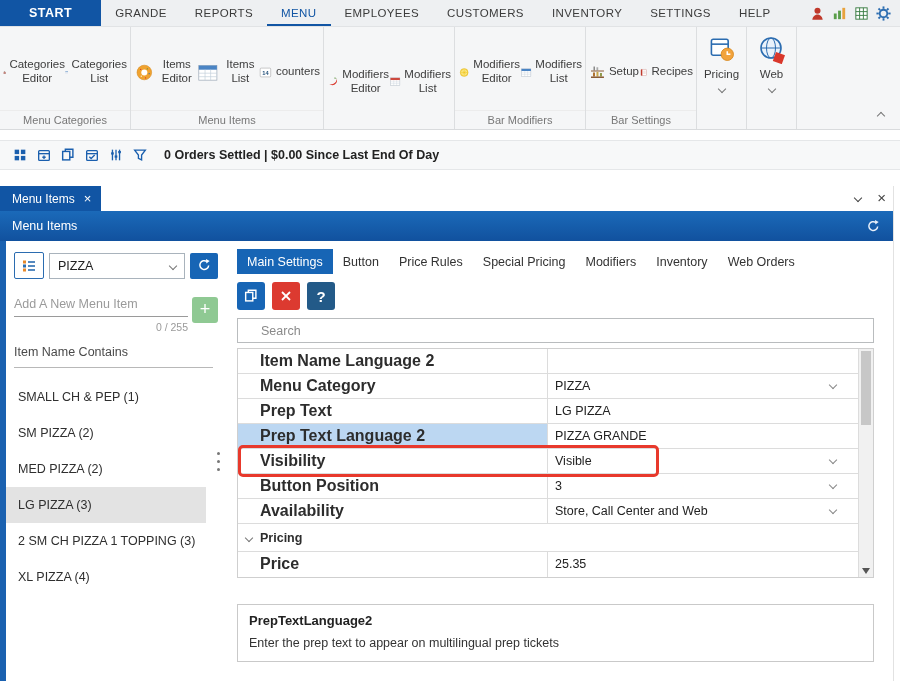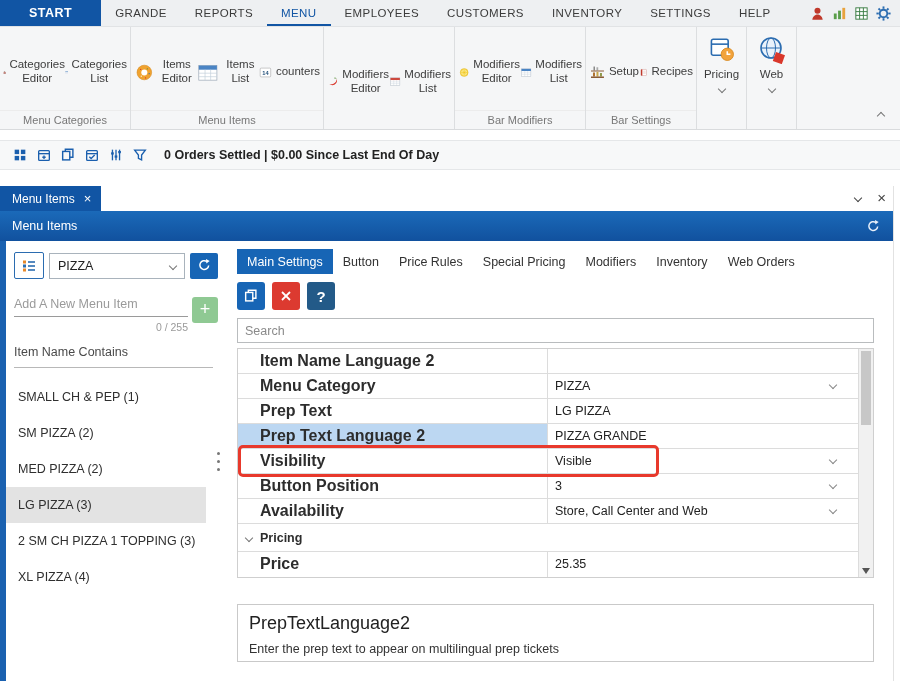--- a/index.html
+++ b/index.html
@@ -72,21 +72,21 @@
   .main { position: absolute; top: 241px; left: 237px; width: 656px; height: 440px; }
   .dtabs { position: absolute; top: 8px; left: 0; height: 25px; display: flex; }
   .dtab { height: 25px; display: flex; align-items: center; padding: 0 10px; font-size: 12.5px; color: #333; cursor: default; }
   .dtab.active { background: #1765b5; color: #fff; }
   .dtoolbar { position: absolute; top: 41px; left: 0; display: flex; gap: 7px; }
   .tbtn { width: 28px; height: 28px; border-radius: 3px; display: flex; align-items: center; justify-content: center; color: #fff; cursor: default; }
   .tbtn svg { width: 16px; height: 16px; }
   .tbtn.copy { background: #1765b5; }
   .tbtn.del { background: #dc3a30; }
   .tbtn.help { background: #235a88; font-size: 15px; font-weight: bold; }
-  .search-box { position: absolute; top: 77px; left: 0; width: 637px; height: 25px; border: 1px solid #b9bcbe; font-size: 12.5px; padding: 0 7px; font-family: "Liberation Sans", sans-serif; color: #333; outline: none; }
+  .search-box { position: absolute; top: 77px; left: 0; width: 637px; height: 25px; border: 1px solid #b9bcbe; font-size: 12.5px; padding: 0 23px; font-family: "Liberation Sans", sans-serif; color: #333; outline: none; }
   .search-box::placeholder { color: #8a8a8a; }
 
   
   .grid { position: absolute; top: 107px; left: 0; width: 637px; border: 1px solid #cfcfcf; background: #fff; }
   .grid-rows { margin-right: 15px; }
   .grow { display: flex; height: 25px; border-bottom: 1px solid #dcdcdc; }
   .grow:last-child { border-bottom: none; }
   .gcell-l { width: 310px; border-right: 1px solid #dcdcdc; font-weight: bold; font-size: 16px; color: #2d2d2d; padding-left: 22px; line-height: 24px; white-space: nowrap; overflow: hidden; }
   .gcell-v { flex: 1; position: relative; font-size: 12.5px; color: #222; padding-left: 7px; line-height: 24px; white-space: nowrap; overflow: hidden; }
   .grow.sel .gcell-l { background: #bcd7f2; }
@@ -94,21 +94,21 @@
   .gcheck { position: absolute; top: 4px; left: 7px; width: 15px; height: 15px; border: 1px solid #8d8d8d; background: #fff; }
   .grow.group { height: 28px; border-bottom: 1px solid #dcdcdc; align-items: center; padding-left: 8px; gap: 8px; display: flex; }
   .grow.group .gtitle { font-weight: bold; font-size: 12.5px; color: #2d2d2d; }
   .gscroll { position: absolute; right: 0; top: 0; bottom: 0; width: 15px; background: #f1f1f1; border-left: 1px solid #dcdcdc; }
   .gthumb { position: absolute; top: 2px; left: 2px; width: 10px; height: 74px; background: #c7c7c7; }
   .gdown { position: absolute; bottom: 3px; left: 3px; width: 0; height: 0; border-left: 4.5px solid transparent; border-right: 4.5px solid transparent; border-top: 6px solid #555; }
   .annotation { position: absolute; left: 0; top: 96px; width: 421px; height: 32px; border: 3px solid #e8392c; border-radius: 5px; pointer-events: none; z-index: 5; }
 
   
   .fieldhelp { position: absolute; top: 363px; left: 0; width: 637px; height: 58px; border: 1px solid #c9c9c9; padding: 8px 11px; }
-  .fh-title { font-weight: normal; font-size: 18px; color: #222; }
+  .fh-title { font-weight: bold; font-size: 13px; color: #222; }
   .fh-desc { margin-top: 8px; font-size: 12.5px; color: #333; }
 </style>
 </head>
 <body>
 
 <svg width="0" height="0" style="position:absolute" aria-hidden="true">
   <defs>
     <g id="i-register">
       <rect x="9" y="6" width="10" height="7" fill="#8a6d5c"></rect>
       <rect x="20" y="9" width="8" height="4.5" fill="#e8e8e8" stroke="#999"></rect>

